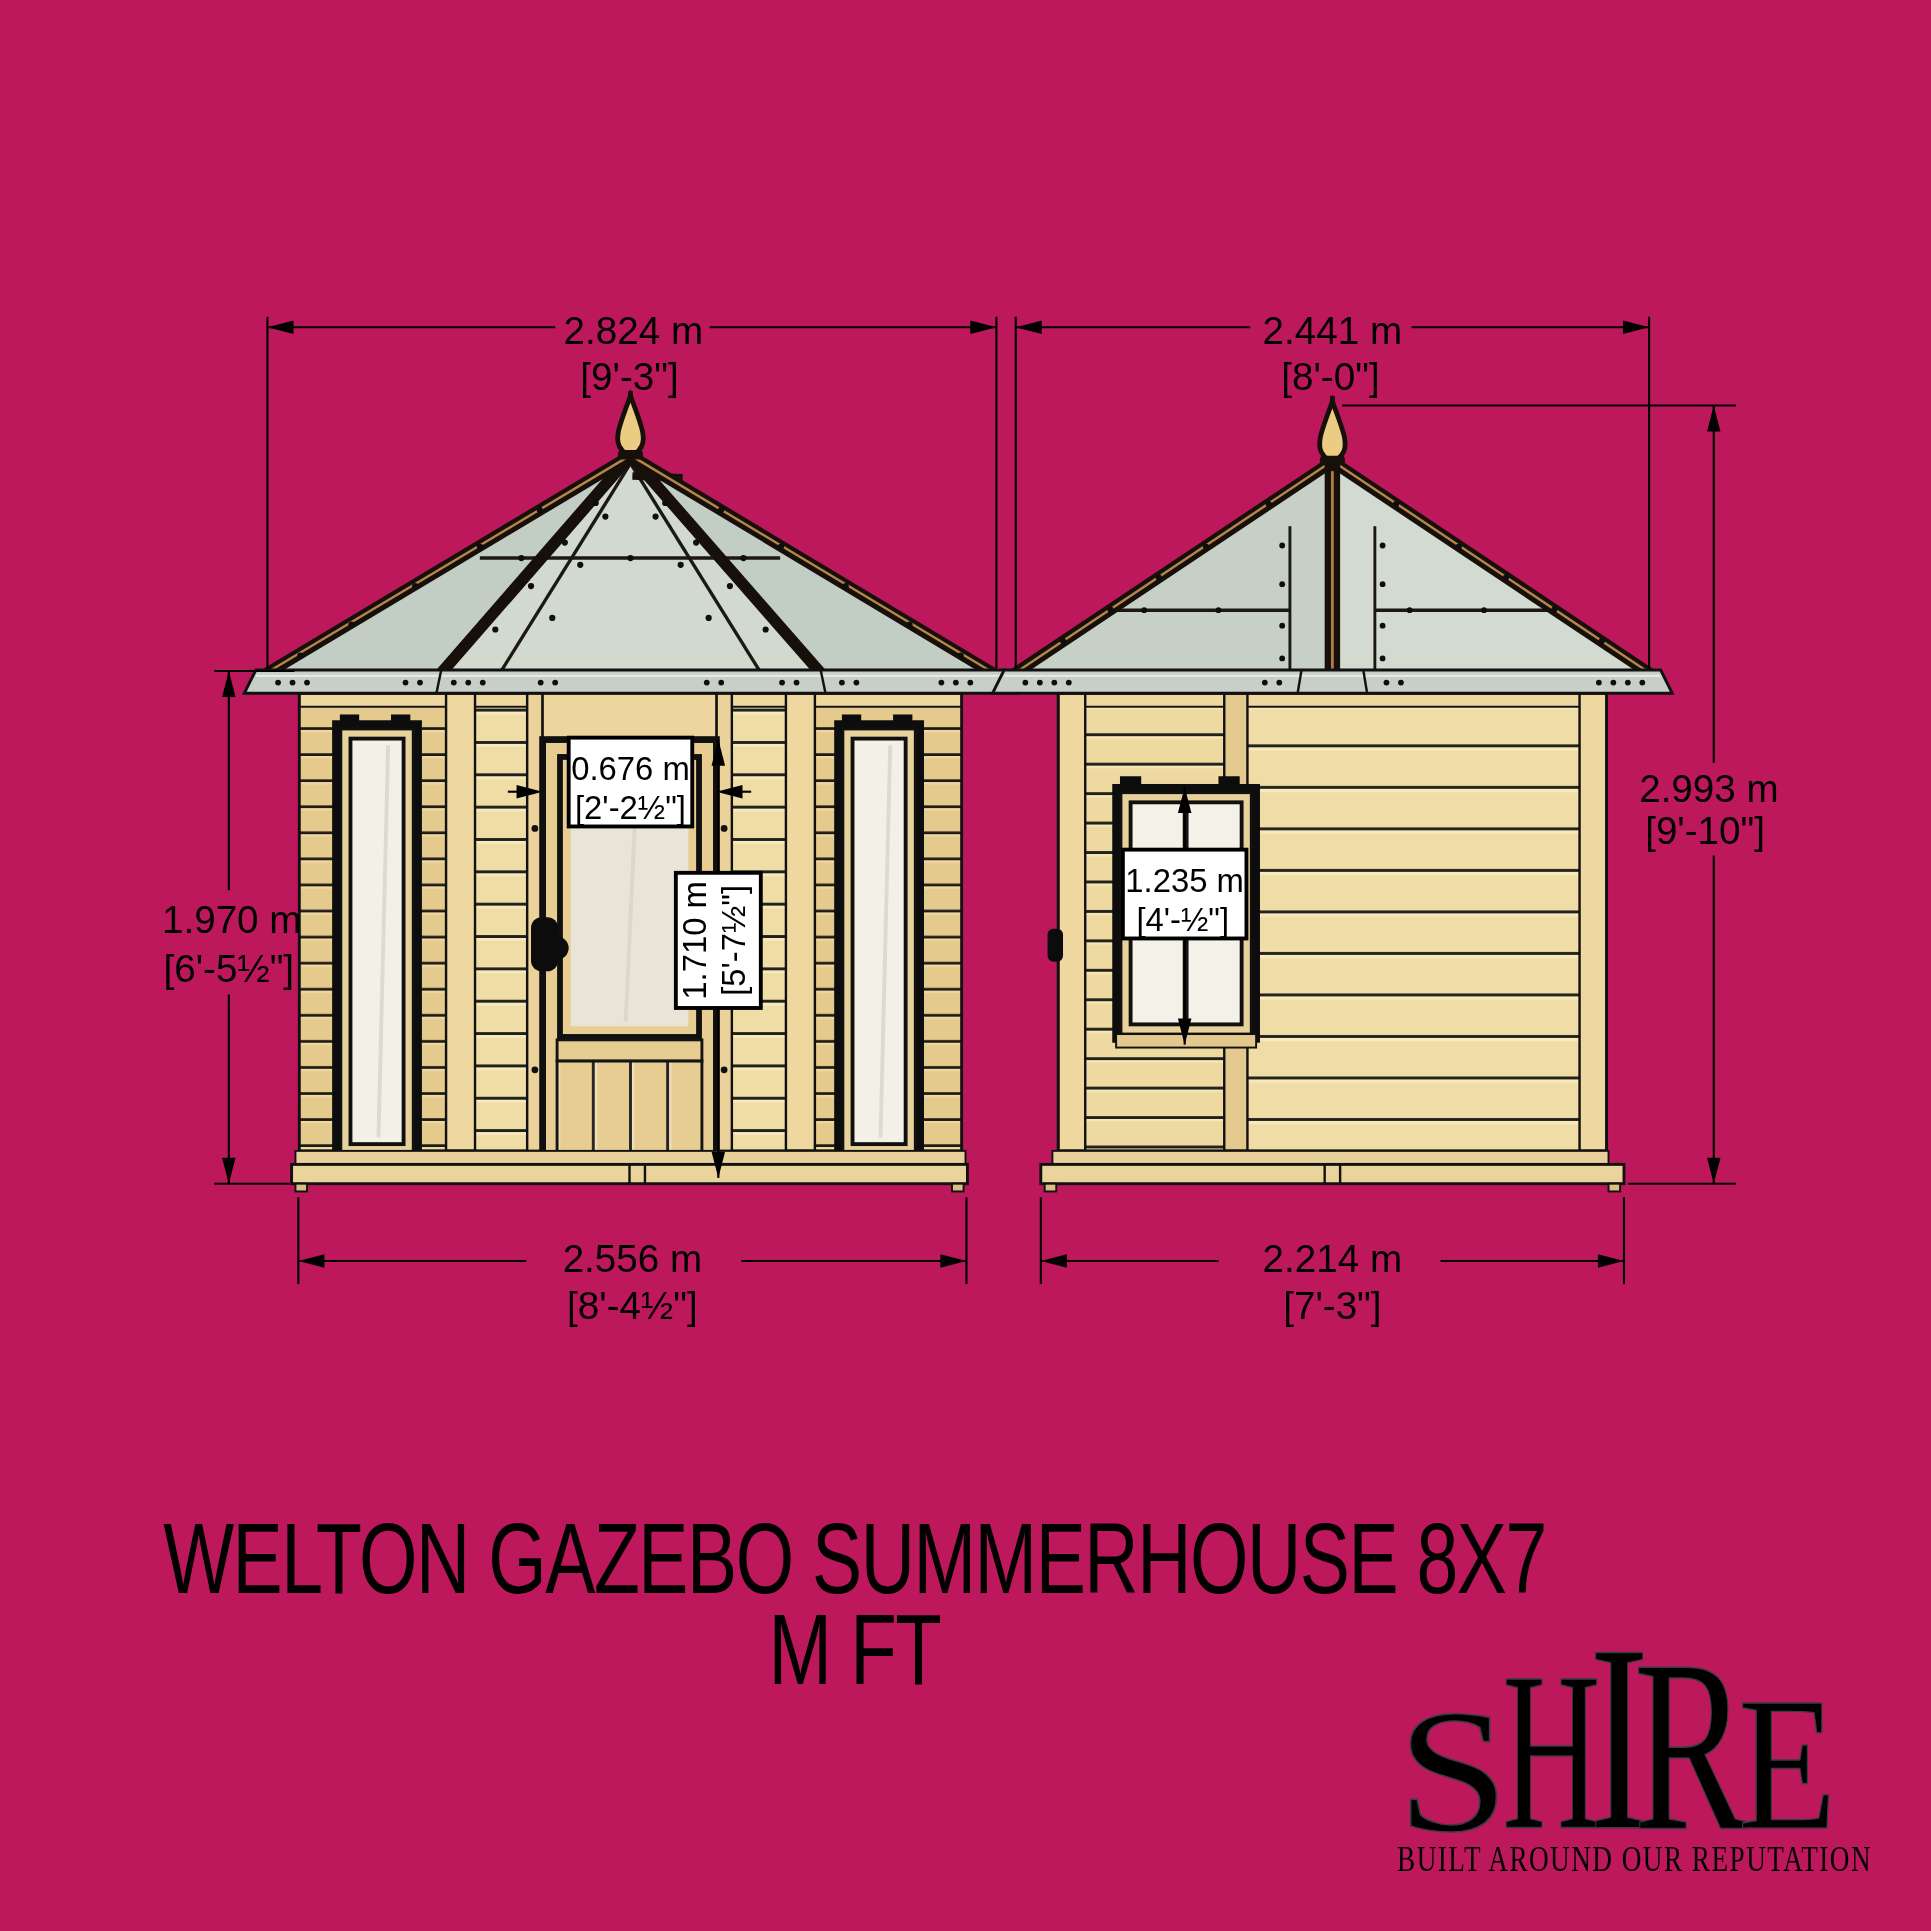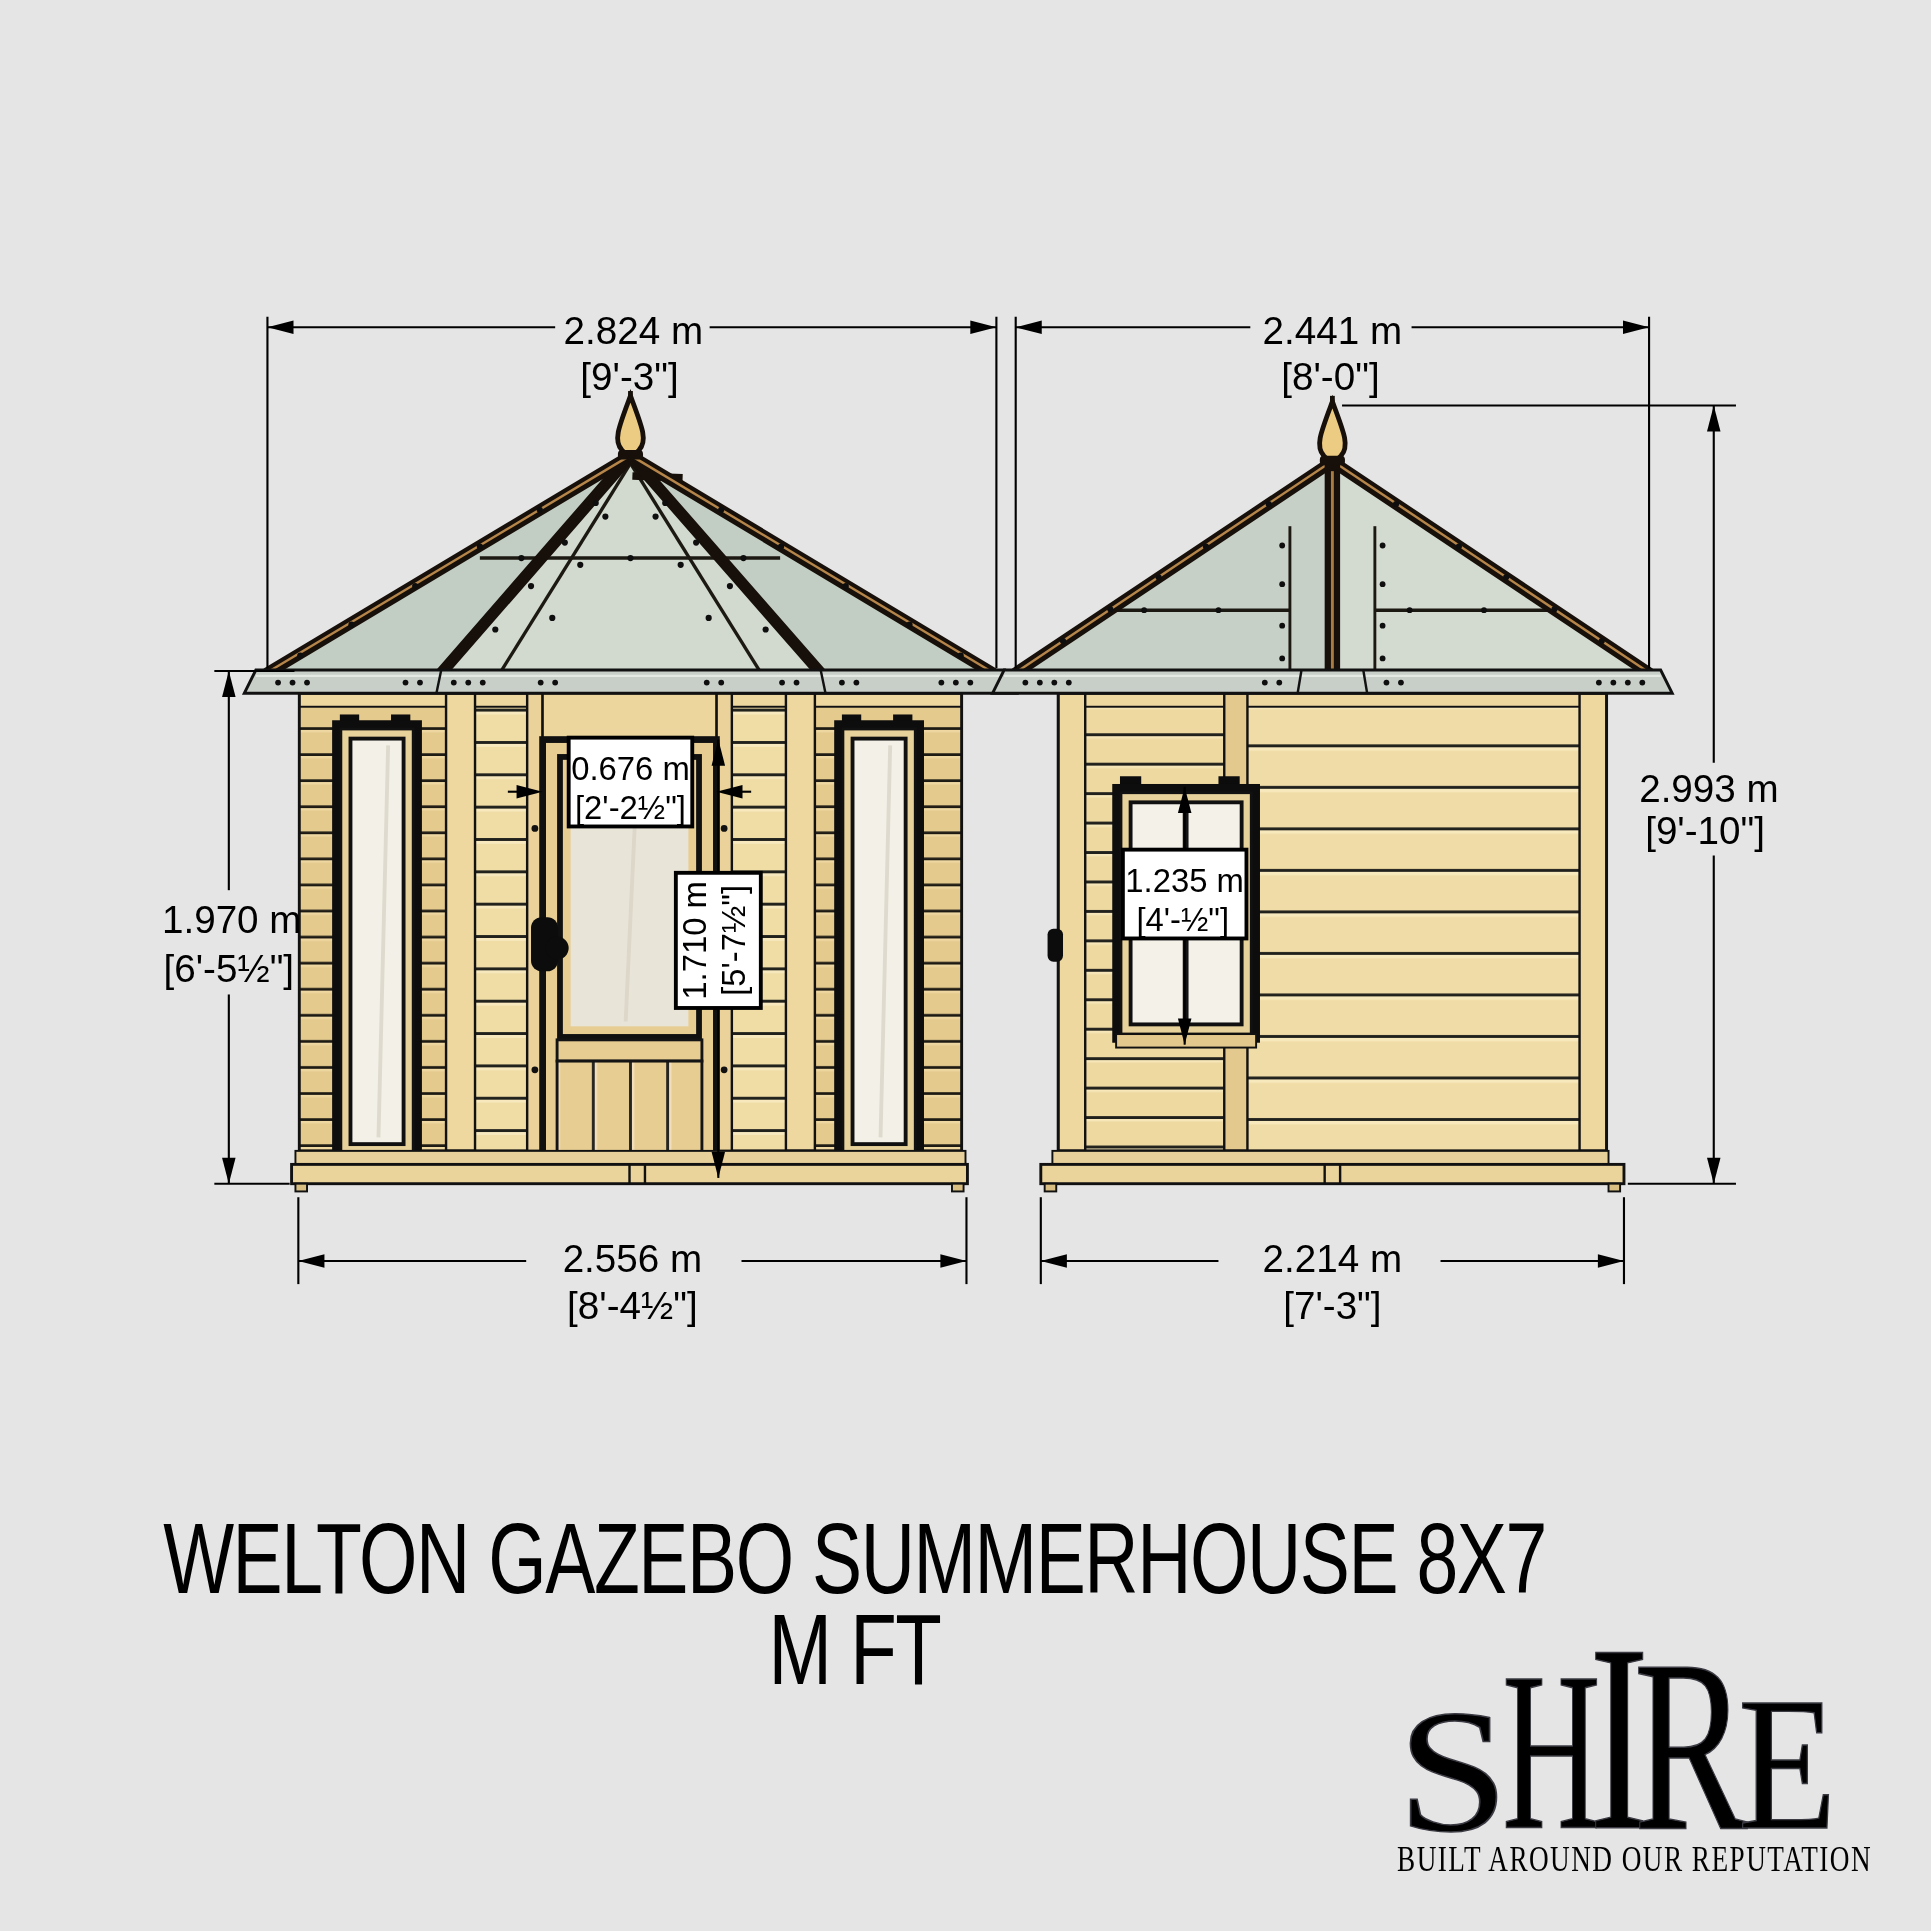--- a/index.html
+++ b/index.html
@@ -1,16 +1,16 @@
 <!DOCTYPE html>
 <html><head>
 <meta charset="utf-8">
 <style>
   html,body{margin:0;padding:0;background:#ffffff;}
-  .page{position:relative;width:1931px;height:1931px;background:#e5e5e5;overflow:hidden;
+  .page{position:relative;width:1931px;height:1931px;background:#be185d;overflow:hidden;
         font-family:"Liberation Sans", sans-serif;}
   svg{position:absolute;left:0;top:0;}
   text{fill:#000000;}
   .dimtxt{font-size:40px;font-family:"Liberation Sans",sans-serif;}
   .boxtxt{font-size:34px;font-family:"Liberation Sans",sans-serif;}
   .titletxt{font-size:104px;font-family:"Liberation Sans",sans-serif;letter-spacing:-2px;}
   .logoletter{font-family:"Liberation Serif",serif;font-weight:normal;stroke:#3b3b44;stroke-width:1.5;}
   .tagline{font-family:"Liberation Serif",serif;font-size:37px;letter-spacing:2px;}
 </style>
 </head>

